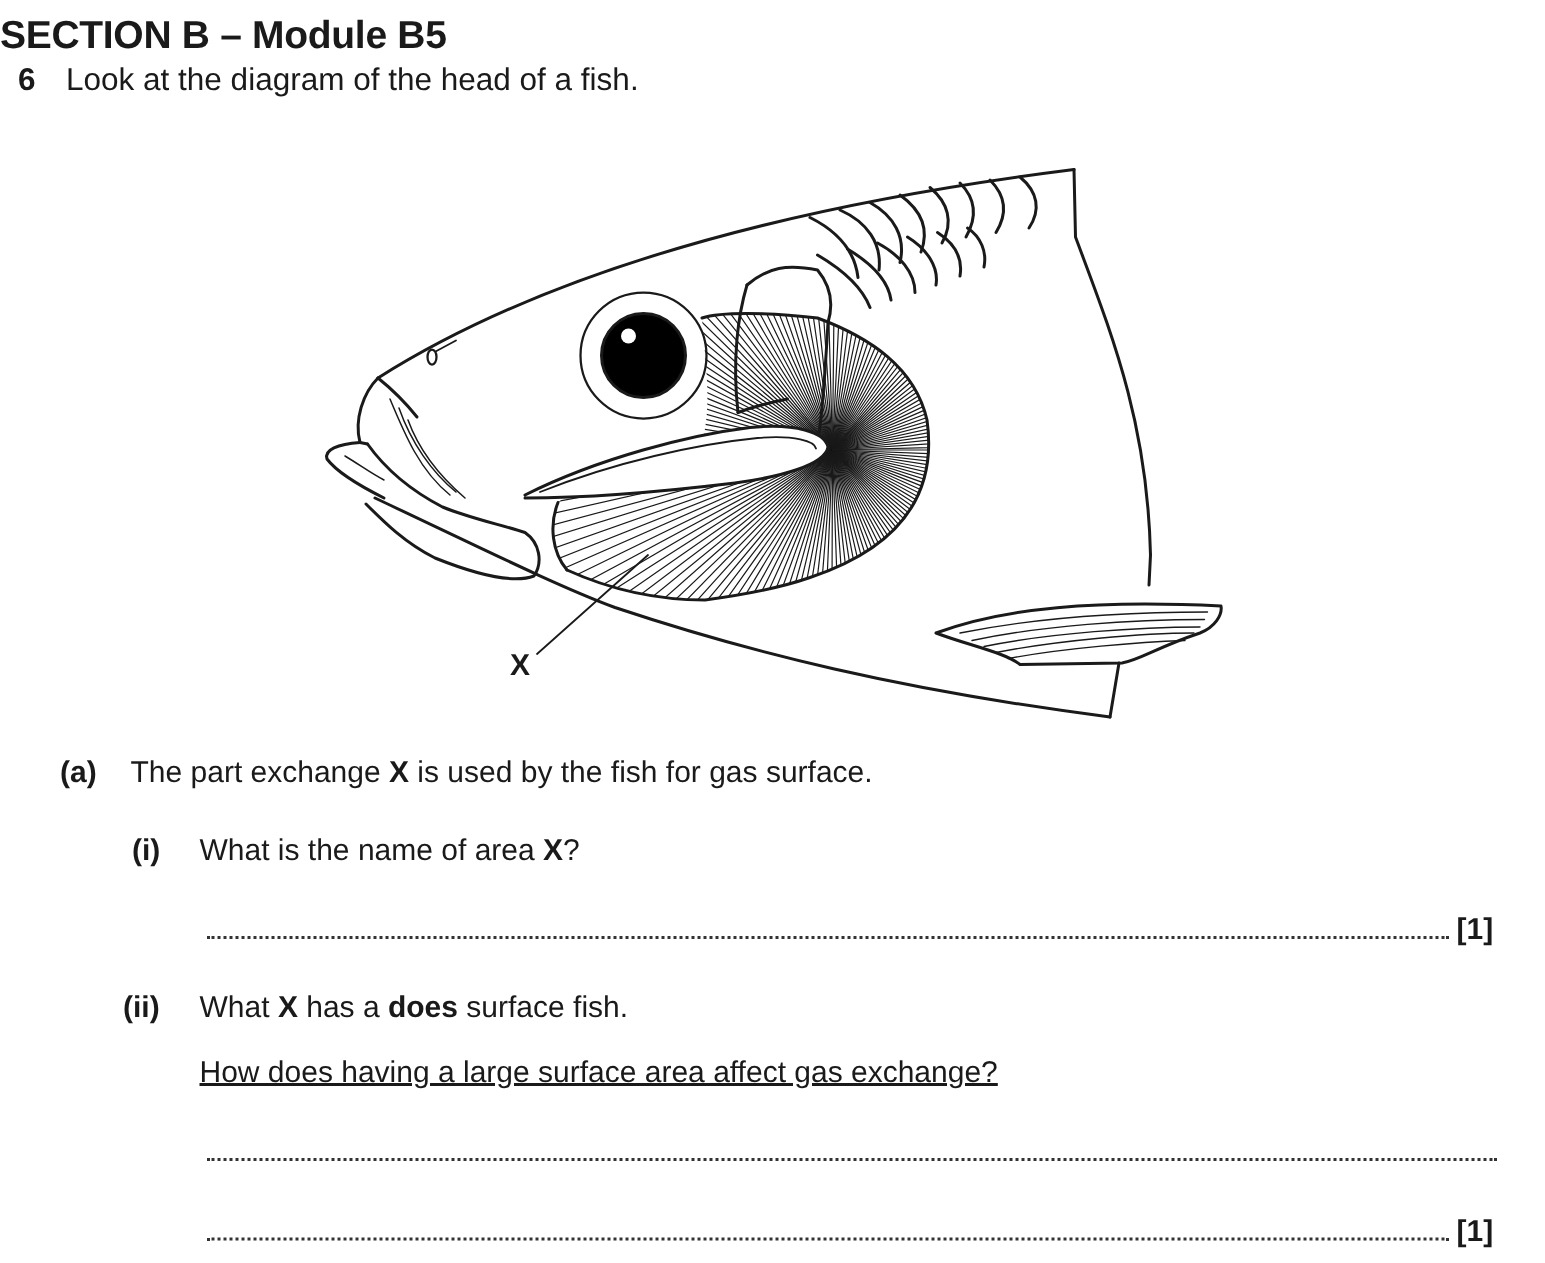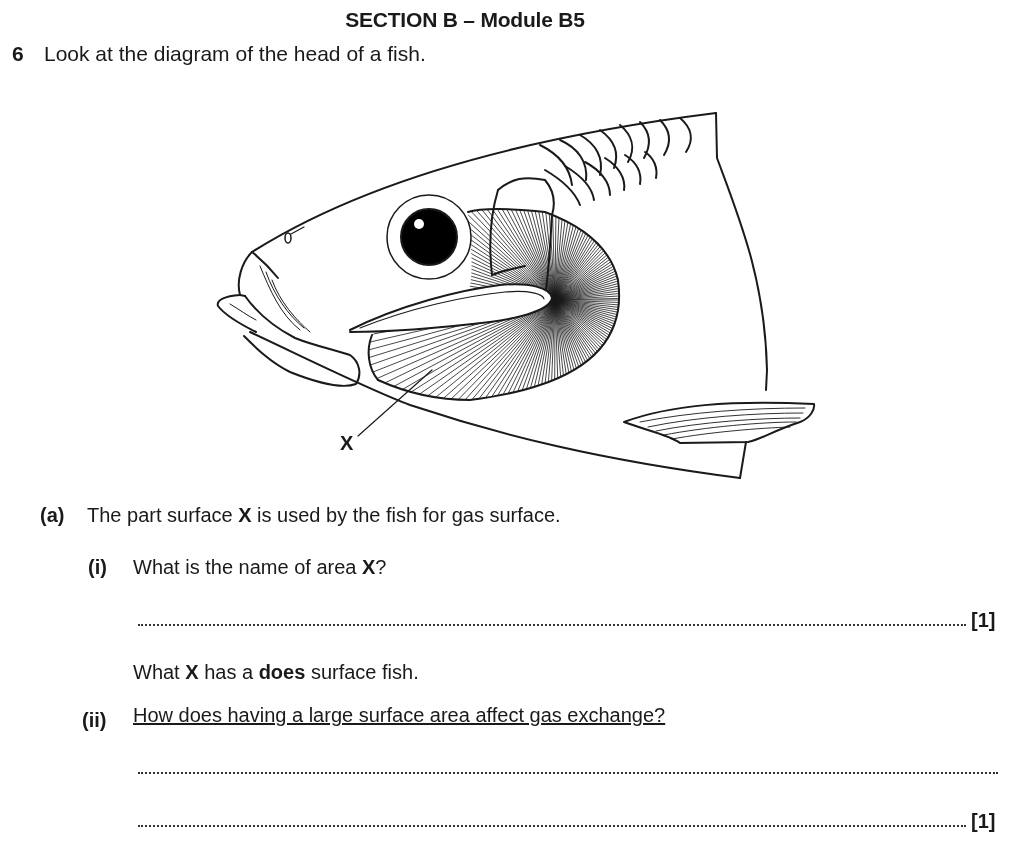--- a/index.html
+++ b/index.html
@@ -2,22 +2,22 @@
 <html><head>
 <meta charset="utf-8">
 <style>
   html, body { margin: 0; padding: 0; background: #ffffff; }
   body {
     width: 1030px; height: 842px; position: relative; overflow: hidden;
     font-family: "Liberation Sans", sans-serif; color: #1a1a1a;
   }
   .abs { position: absolute; }
   .header {
-    left: 0; width: 930px; top: 8px; text-align: center;
-    font-weight: bold; font-size: 21px; letter-spacing: -0.2px;
+    left: 0; width: 930px; top: 8px; 
+    font-weight: bold; font-size: 26px; letter-spacing: -0.2px;
     padding-left: 0;
   }
   .header span { position: relative; left: 0; }
   .qnum { left: 12px; top: 42px; font-weight: bold; font-size: 21px; }
   .qtext { left: 44px; top: 42px; font-size: 21px; }
   .part-label { font-weight: bold; font-size: 20px; }
   .line-text { font-size: 20px; }
   .dots {
     height: 0; border-bottom: 2px dotted #333;
   }
@@ -266,30 +266,30 @@
     <path d="M425,55 C436,62 442,72 440,84"></path>
     <path d="M445,52 C454,58 458,68 456,78"></path>
 
     <path d="M158,336 L232,270" stroke-width="1.2"></path>
     <text x="140" y="350" fill="#1a1a1a" stroke="none" font-size="20" font-weight="bold">X</text>
   </svg>
 </div>
 
 <div class="abs part-label" style="left:40px; top:504px;">(a)</div>
 <div class="abs line-text" style="left:87px; top:504px;">
-  <span>The part surface </span><b>X</b><span> is used by the fish for gas surface.</span>
+  <span>The part exchange </span><b>X</b><span> is used by the fish for gas surface.</span>
 </div>
 
 <div class="abs part-label" style="left:88px; top:556px;">(i)</div>
 <div class="abs line-text" style="left:133px; top:556px;">
   <span>What is the name of area </span><b>X</b><span>?</span>
 </div>
 <div class="abs dots" style="left:138px; top:624px; width:828px;"></div>
 <div class="abs mark" style="left:971px; top:609px;">[1]</div>
 
-<div class="abs part-label" style="left:82px; top:661px;margin-top:48px;">(ii)</div>
+<div class="abs part-label" style="left:82px; top:661px;">(ii)</div>
 <div class="abs line-text" style="left:133px; top:661px;">
   <span>What </span><b>X</b><span> has a </span><b>does</b><span> surface fish.</span>
 </div>
 <div class="abs line-text" style="left:133px; top:704px;text-decoration:underline;">How does having a large surface area affect gas exchange?</div>
 <div class="abs dots" style="left:138px; top:772px; width:860px;"></div>
 <div class="abs dots" style="left:138px; top:825px; width:828px;"></div>
 <div class="abs mark" style="left:971px; top:810px;">[1]</div>
 
 </body></html>

